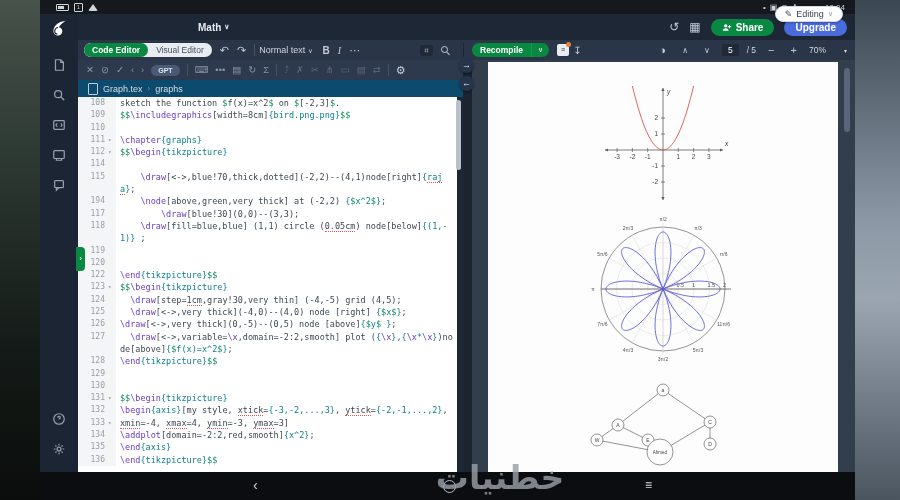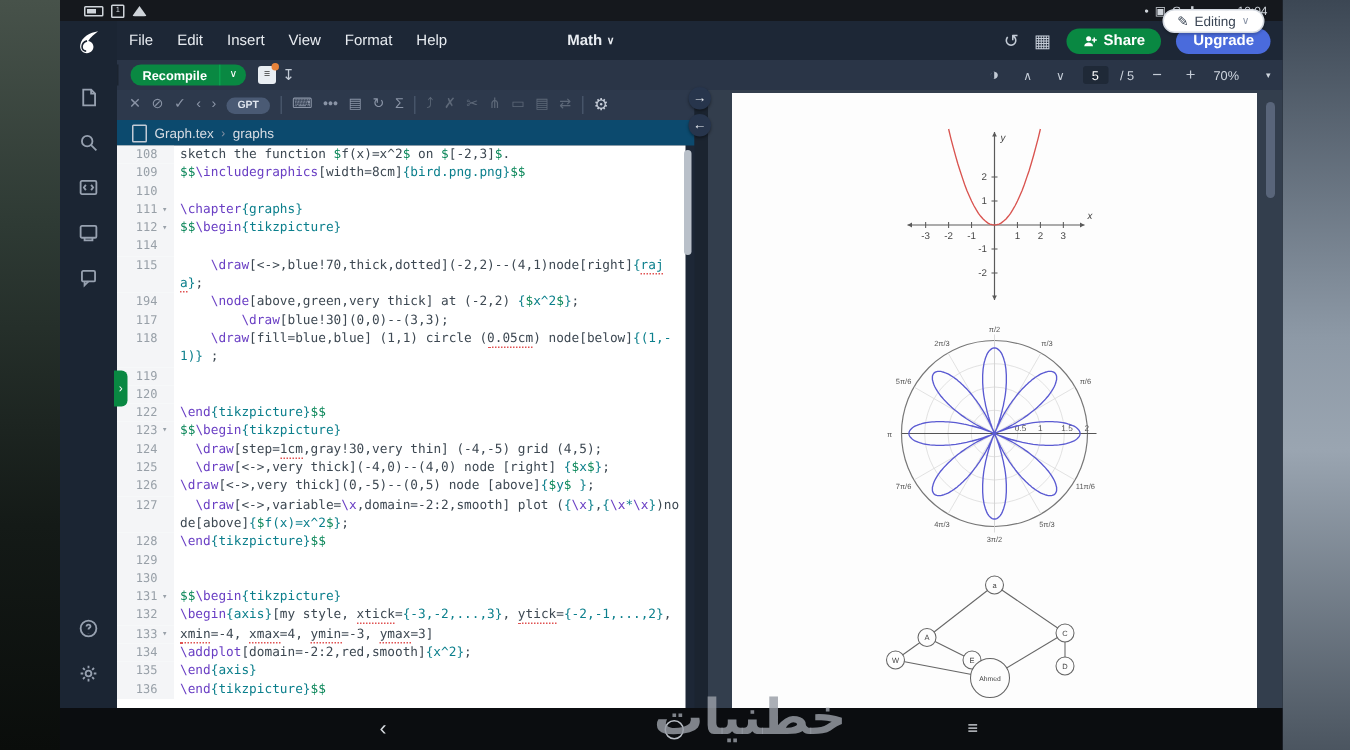--- a/index.html
+++ b/index.html
@@ -26,21 +26,21 @@
     display:flex;flex-direction:column;align-items:center;padding-top:4px;box-sizing:border-box;}
   .logo{width:22px;height:22px;margin-bottom:10px;}
   .side-ic{width:20px;height:20px;margin:5px 0;display:flex;align-items:center;justify-content:center;color:#97a1b0;}
   .side-ic svg{width:14px;height:14px;stroke:#97a1b0;fill:none;stroke-width:1.4;}
   .side-bottom{margin-top:auto;margin-bottom:8px;display:flex;flex-direction:column;align-items:center;}
   
   .menubar{position:absolute;left:38px;top:14px;right:0;height:26px;background:#1d2736;
     display:flex;align-items:center;color:#e8ecf1;font-size:10px;padding:0 8px;box-sizing:border-box;}
   .menu-left{display:flex;gap:16px;}
   .menu-item{cursor:pointer;}
-  .math-dd{margin-left:80px;font-weight:bold;display:flex;align-items:center;gap:3px;}
+  .math-dd{margin-left:112px;font-weight:bold;display:flex;align-items:center;gap:3px;}
   .menu-right{margin-left:auto;display:flex;align-items:center;gap:10px;}
   .mr-ic{color:#c3cbd6;font-size:12px;}
   .btn-share{background:#098842;color:#fff;border-radius:10px;padding:3px 11px;font-size:10px;font-weight:bold;display:flex;align-items:center;gap:4px;}
   .btn-upgrade{background:#4a6bdc;color:#fff;border-radius:10px;padding:3px 11px;font-size:10px;font-weight:bold;}
   
   .toolbar{position:absolute;left:38px;top:40px;right:0;height:20px;background:#2a3547;
     display:flex;align-items:center;font-size:9px;color:#cfd6df;box-sizing:border-box;}
   .tb-editor{display:flex;align-items:center;width:385px;padding:0 6px;box-sizing:border-box;}
   .toggle{display:flex;background:#e9edf2;border-radius:9px;overflow:hidden;height:14px;align-items:center;}
   .tg-code{background:#098842;color:#fff;border-radius:9px;padding:0 8px;font-size:8.5px;font-weight:bold;line-height:14px;}
@@ -175,28 +175,20 @@
       <div class="side-ic">
         <svg viewBox="0 0 16 16">
             <circle cx="8" cy="8" r="2.2"></circle>
             <path d="M8 2v2M8 12v2M2 8h2M12 8h2M3.8 3.8l1.4 1.4M10.8 10.8l1.4 1.4M12.2 3.8l-1.4 1.4M5.2 10.8l-1.4 1.4"></path>
           </svg>
       </div>
     </div>
   </div>
 
   <div class="menubar">
-    <div class="menu-left" id="menu-left">
-        <span class="menu-item">File</span>
-        <span class="menu-item">Edit</span>
-        <span class="menu-item">Insert</span>
-        <span class="menu-item">View</span>
-        <span class="menu-item">Format</span>
-        <span class="menu-item">Help</span>
-      </div>
     <div class="math-dd">
       <span>Math</span>
       <span style="font-size:7px">∨</span>
     </div>
     <div class="menu-right">
       <span class="mr-ic">↺</span>
       <span class="mr-ic">▦</span>
       <div class="btn-share">
         <svg width="10" height="9" viewBox="0 0 12 10">
           <circle cx="4.5" cy="3" r="2" fill="#fff"></circle>
@@ -205,20 +197,38 @@
         </svg>
         <span>Share</span>
       </div>
       <div class="btn-upgrade">
         <span>Upgrade</span>
       </div>
     </div>
   </div>
 
   <div class="toolbar">
+    <div class="tb-editor">
+      <div class="toggle">
+        <span class="tg-code">Code Editor</span>
+        <span class="tg-visual">Visual Editor</span>
+      </div>
+      <span class="tb-ic" style="margin-left:8px">↶</span>
+      <span class="tb-ic">↷</span>
+      <span class="tb-sep"></span>
+      <div class="normal-text">
+        <span>Normal text</span>
+        <span style="font-size:6px">∨</span>
+      </div>
+      <span class="tb-ic b-bold" style="margin-left:10px">B</span>
+      <span class="tb-ic b-italic">I</span>
+      <span class="tb-ic">⋯</span>
+      <span class="layers-ic">⌗</span>
+      <span class="mag"></span>
+    </div>
     <div class="tb-pdf">
       <div class="btn-recompile">
         <span class="rc-label">Recompile</span>
         <span class="rc-chev">∨</span>
       </div>
       <span class="log-ic">≡<span class="log-dot"></span></span>
       <span class="tb-ic" style="font-size:10px">↧</span>
       <div class="pdf-right">
         <span class="tb-ic">◑</span>
         <span class="tb-ic" style="font-size:8px">∧</span>

